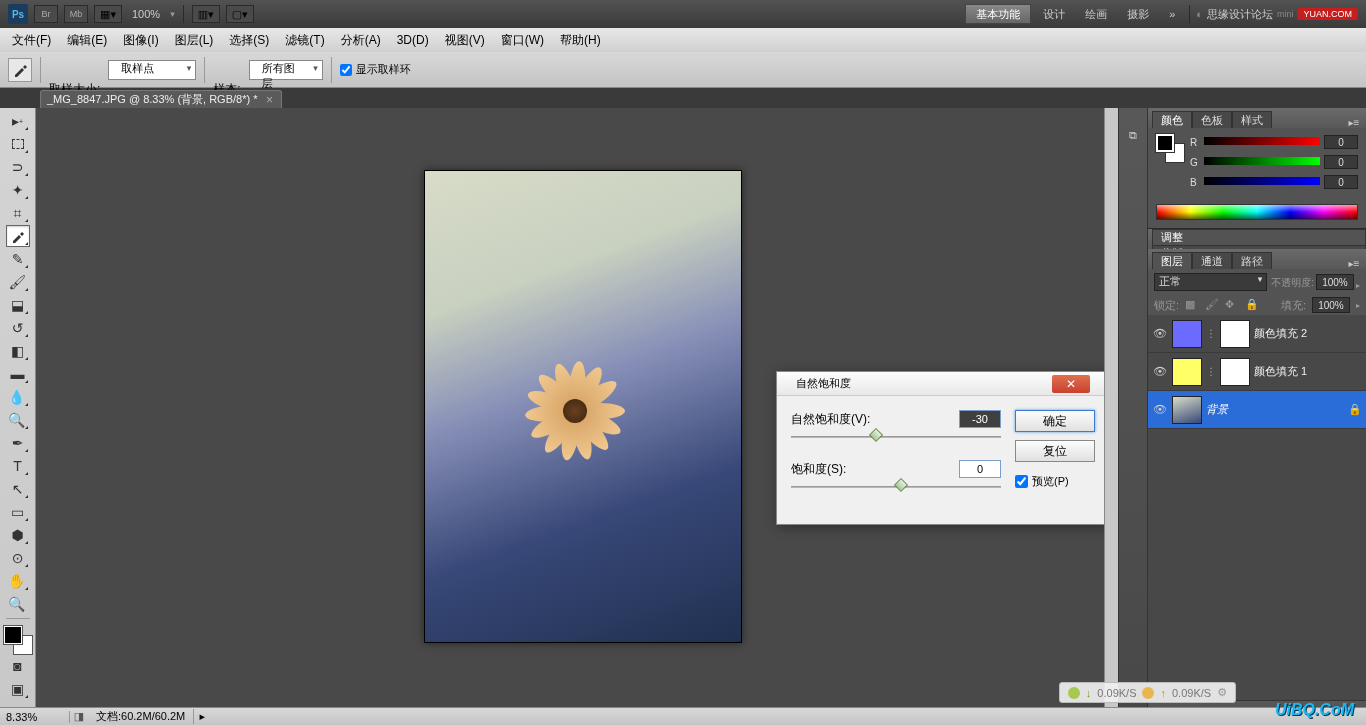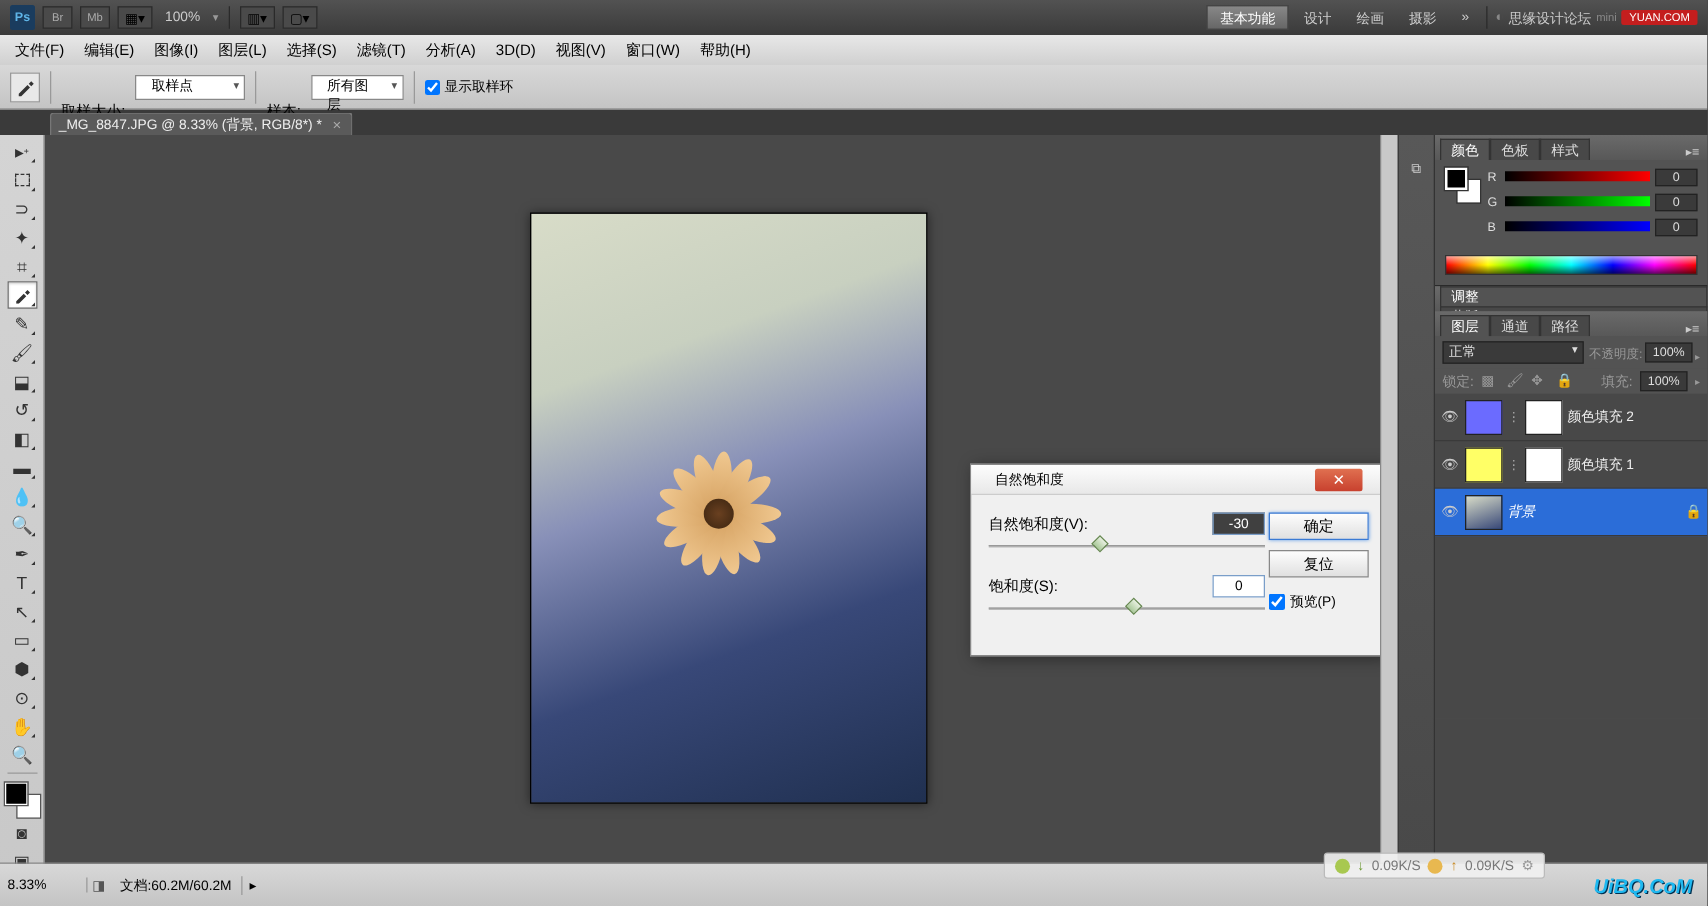--- a/index.html
+++ b/index.html
@@ -54,21 +54,21 @@
 .canvas-area { flex: 1; background: #494949; position: relative; overflow: hidden; }
 .canvas-img { position: absolute; left: 388px; top: 62px; width: 318px; height: 473px; background: linear-gradient(160deg, #d8dcc8 0%, #c8d0c0 25%, #8890b8 45%, #384878 70%, #203050 100%); border: 1px solid #000; box-shadow: 0 0 8px rgba(0,0,0,0.5); overflow: hidden; }
 .flower { position: absolute; top: 180px; left: 90px; width: 120px; height: 120px; }
 .petal { position: absolute; width: 50px; height: 16px; background: linear-gradient(90deg, #d4a060, #f0c890); border-radius: 0 50% 50% 0; left: 60px; top: 52px; transform-origin: 0 50%; }
 .center { position: absolute; top: 48px; left: 48px; width: 24px; height: 24px; background: radial-gradient(#6a4020, #3a2410); border-radius: 50%; }
 
 
 .dialog { position: absolute; left: 740px; top: 263px; width: 334px; background: #f0f0f0; border: 1px solid #888; box-shadow: 2px 2px 12px rgba(0,0,0,0.4); }
 .dialog-title { height: 24px; background: linear-gradient(#fdfdfd, #e8e8e8); display: flex; align-items: center; padding: 0 19px; font-size: 12px; border-bottom: 1px solid #ccc; }
 .dialog-close { margin-left: auto; width: 38px; height: 18px; background: linear-gradient(#e07050, #c8412e); color: #fff; display: flex; align-items: center; justify-content: center; font-size: 12px; border-radius: 2px; }
-.dialog-body { padding: 14px; display: flex; gap: 3px; }
+.dialog-body { padding: 14px; display: flex; gap: 14px; }
 .dialog-left { flex: 1; }
 .dialog-row { display: flex; align-items: center; margin-bottom: 4px; gap: 8px; }
 .dialog-row label { flex: 1; font-size: 12px; text-align: left; }
 .dialog-input { width: 42px; height: 18px; border: 1px solid #7a9ec9; background: #fff; text-align: center; font-size: 11px; }
 .dialog-input.sel { background: #404040; color: #fff; }
 .dialog-slider { height: 16px; position: relative; margin-bottom: 12px; }
 .dialog-slider-track { position: absolute; top: 4px; left: 0; right: 0; height: 2px; background: #b8b8b8; border-top: 1px solid #999; }
 .dialog-slider-thumb { position: absolute; top: -2px; width: 10px; height: 10px; background: linear-gradient(#e8f0e0, #a8c898); border: 1px solid #668850; transform: rotate(45deg); }
 .dialog-right { width: 80px; display: flex; flex-direction: column; gap: 8px; }
 .dialog-btn { height: 22px; background: linear-gradient(#fdfdfd, #e0e0e0); border: 1px solid #888; font-size: 12px; display: flex; align-items: center; justify-content: center; }
@@ -125,21 +125,21 @@
 .layer-mask { width: 30px; height: 28px; background: #fff; border: 1px solid #222; }
 .layer-link { width: 10px; height: 10px; color: #aaa; font-size: 10px; display: flex; align-items: center; justify-content: center; }
 .layer-name { color: #eee; font-size: 11px; flex: 1; }
 .layer-row.active .layer-name { color: #fff; font-style: italic; }
 .layer-lock-icon { width: 14px; color: #eee; }
 
 .layers-footer { height: 24px; background: linear-gradient(#585858, #484848); border-top: 1px solid #333; display: flex; align-items: center; justify-content: flex-end; padding: 0 6px; gap: 8px; color: #aaa; }
 .lf-icon { width: 16px; height: 16px; display: flex; align-items: center; justify-content: center; font-size: 11px; }
 
 
-.statusbar { position: absolute; bottom: 0; left: 0; right: 0; height: 35px; background: linear-gradient(#d8d8d8, #c4c4c4); display: flex; align-items: center; font-size: 11px; border-top: 1px solid #888; }
+.statusbar { position: absolute; bottom: 0; left: 0; right: 0; height: 18px; background: linear-gradient(#d8d8d8, #c4c4c4); display: flex; align-items: center; font-size: 11px; border-top: 1px solid #888; }
 .status-zoom { width: 70px; padding: 0 6px; border-right: 1px solid #999; }
 .status-doc { padding: 0 8px; border-right: 1px solid #999; }
 .status-arrow { width: 16px; text-align: center; }
 
 
 .net-overlay { position: absolute; right: 130px; bottom: 22px; background: rgba(240,240,240,0.92); border: 1px solid #bbb; border-radius: 3px; padding: 3px 8px; display: flex; align-items: center; gap: 6px; font-size: 10px; color: #777; }
 .net-icon { width: 12px; height: 12px; border-radius: 50%; }
 .uibq { position: absolute; right: 12px; bottom: 6px; font-size: 16px; font-weight: bold; font-style: italic; color: #1eb8f0; text-shadow: 1px 1px 0 #003050; }
 
 

